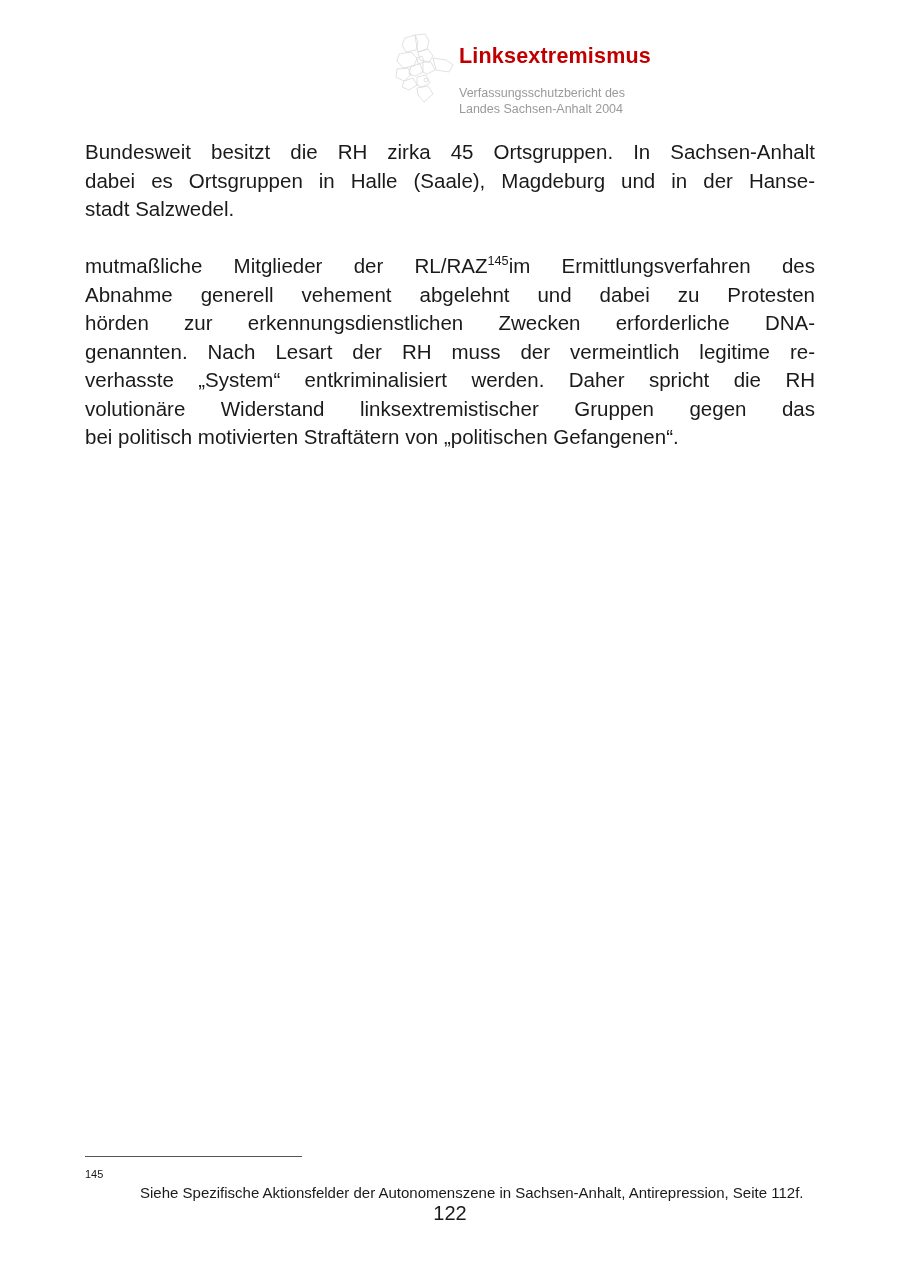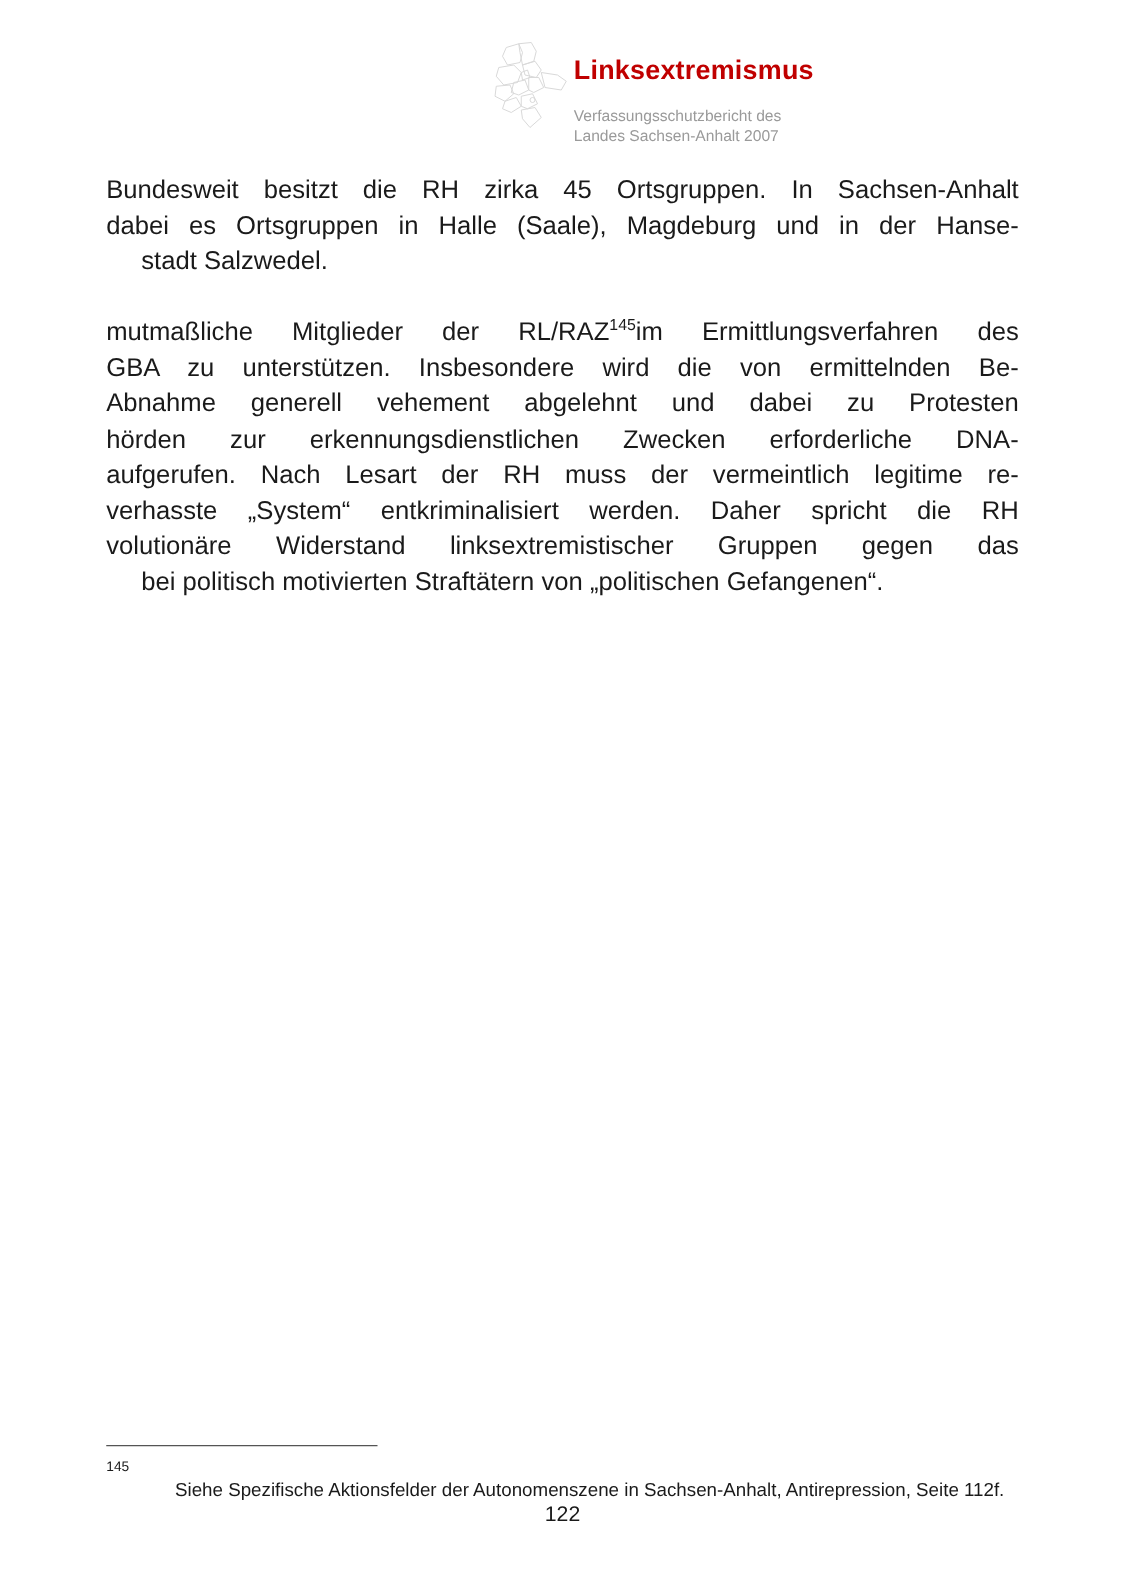--- a/index.html
+++ b/index.html
@@ -59,21 +59,21 @@
     width: 730px;
     font-size: 20.5px;
     line-height: 28.5px;
   }
   .paragraph + .paragraph { margin-top: 28.5px; }
   .line {
     text-align: justify;
     text-align-last: justify;
     white-space: normal;
   }
-  .line:last-child { text-align-last: auto; margin-left: 28px; }
+  .line:last-child { text-align-last: auto; }
   .line sup {
     font-size: 0.62em;
     line-height: 0;
     vertical-align: super;
   }
 
   
   .footnote-rule {
     position: absolute;
     left: 85px; top: 1156px;
@@ -99,21 +99,21 @@
     line-height: 19px;
     margin-top: 17px;
   }
 
   
   .page-number {
     position: absolute;
     left: 0; top: 1202px;
     width: 900px;
     text-align: center;
-    font-size: 17px;
+    font-size: 20px;
   }
 </style>
 </head>
 <body>
 
 <div class="page">
 
   <div class="header">
     <div class="map-logo">
       <svg viewBox="0 0 66 74" xmlns="http://www.w3.org/2000/svg" aria-hidden="true">
@@ -128,36 +128,35 @@
         <path d="M42,26 L55,28 L62,33 L58,40 L45,38 Z"></path>
         <path d="M13,49 L22,46 L26,53 L18,58 L11,55 Z"></path>
         <path d="M26,45 L35,43 L39,51 L31,55 L26,53 Z"></path>
         <circle cx="35" cy="48" r="2"></circle>
         <path d="M26,56 L37,54 L42,62 L33,70 L27,63 Z"></path>
       </svg>
     </div>
     <div class="header-titles">
       <div class="page-heading">Linksextremismus</div>
       <div class="header-subtitle first">Verfassungsschutzbericht des</div>
-      <div class="header-subtitle">Landes Sachsen-Anhalt 2007</div>
+      <div class="header-subtitle">Landes Sachsen-Anhalt 2004</div>
     </div>
   </div>
 
   <div class="body-text">
     <div class="paragraph">
         <div class="line">Bundesweit besitzt die RH zirka 45 Ortsgruppen. In Sachsen-Anhalt</div>
         <div class="line">dabei es Ortsgruppen in Halle (Saale), Magdeburg und in der Hanse-</div>
         <div class="line">stadt Salzwedel.</div>
       </div>
     <div class="paragraph">
         <div class="line">mutmaßliche Mitglieder der RL/RAZ<sup>145</sup>im Ermittlungsverfahren des</div>
-        <div class="line">GBA zu unterstützen. Insbesondere wird die von ermittelnden Be-</div>
         <div class="line">Abnahme generell vehement abgelehnt und dabei zu Protesten</div>
         <div class="line">hörden zur erkennungsdienstlichen Zwecken erforderliche DNA-</div>
-        <div class="line">aufgerufen. Nach Lesart der RH muss der vermeintlich legitime re-</div>
+        <div class="line">genannten. Nach Lesart der RH muss der vermeintlich legitime re-</div>
         <div class="line">verhasste „System“ entkriminalisiert werden. Daher spricht die RH</div>
         <div class="line">volutionäre Widerstand linksextremistischer Gruppen gegen das</div>
         <div class="line">bei politisch motivierten Straftätern von „politischen Gefangenen“.</div>
       </div>
   </div>
 
   <div class="footnote-rule"></div>
 
   <div class="footnote-row">
     <span class="footnote-marker">145</span>

